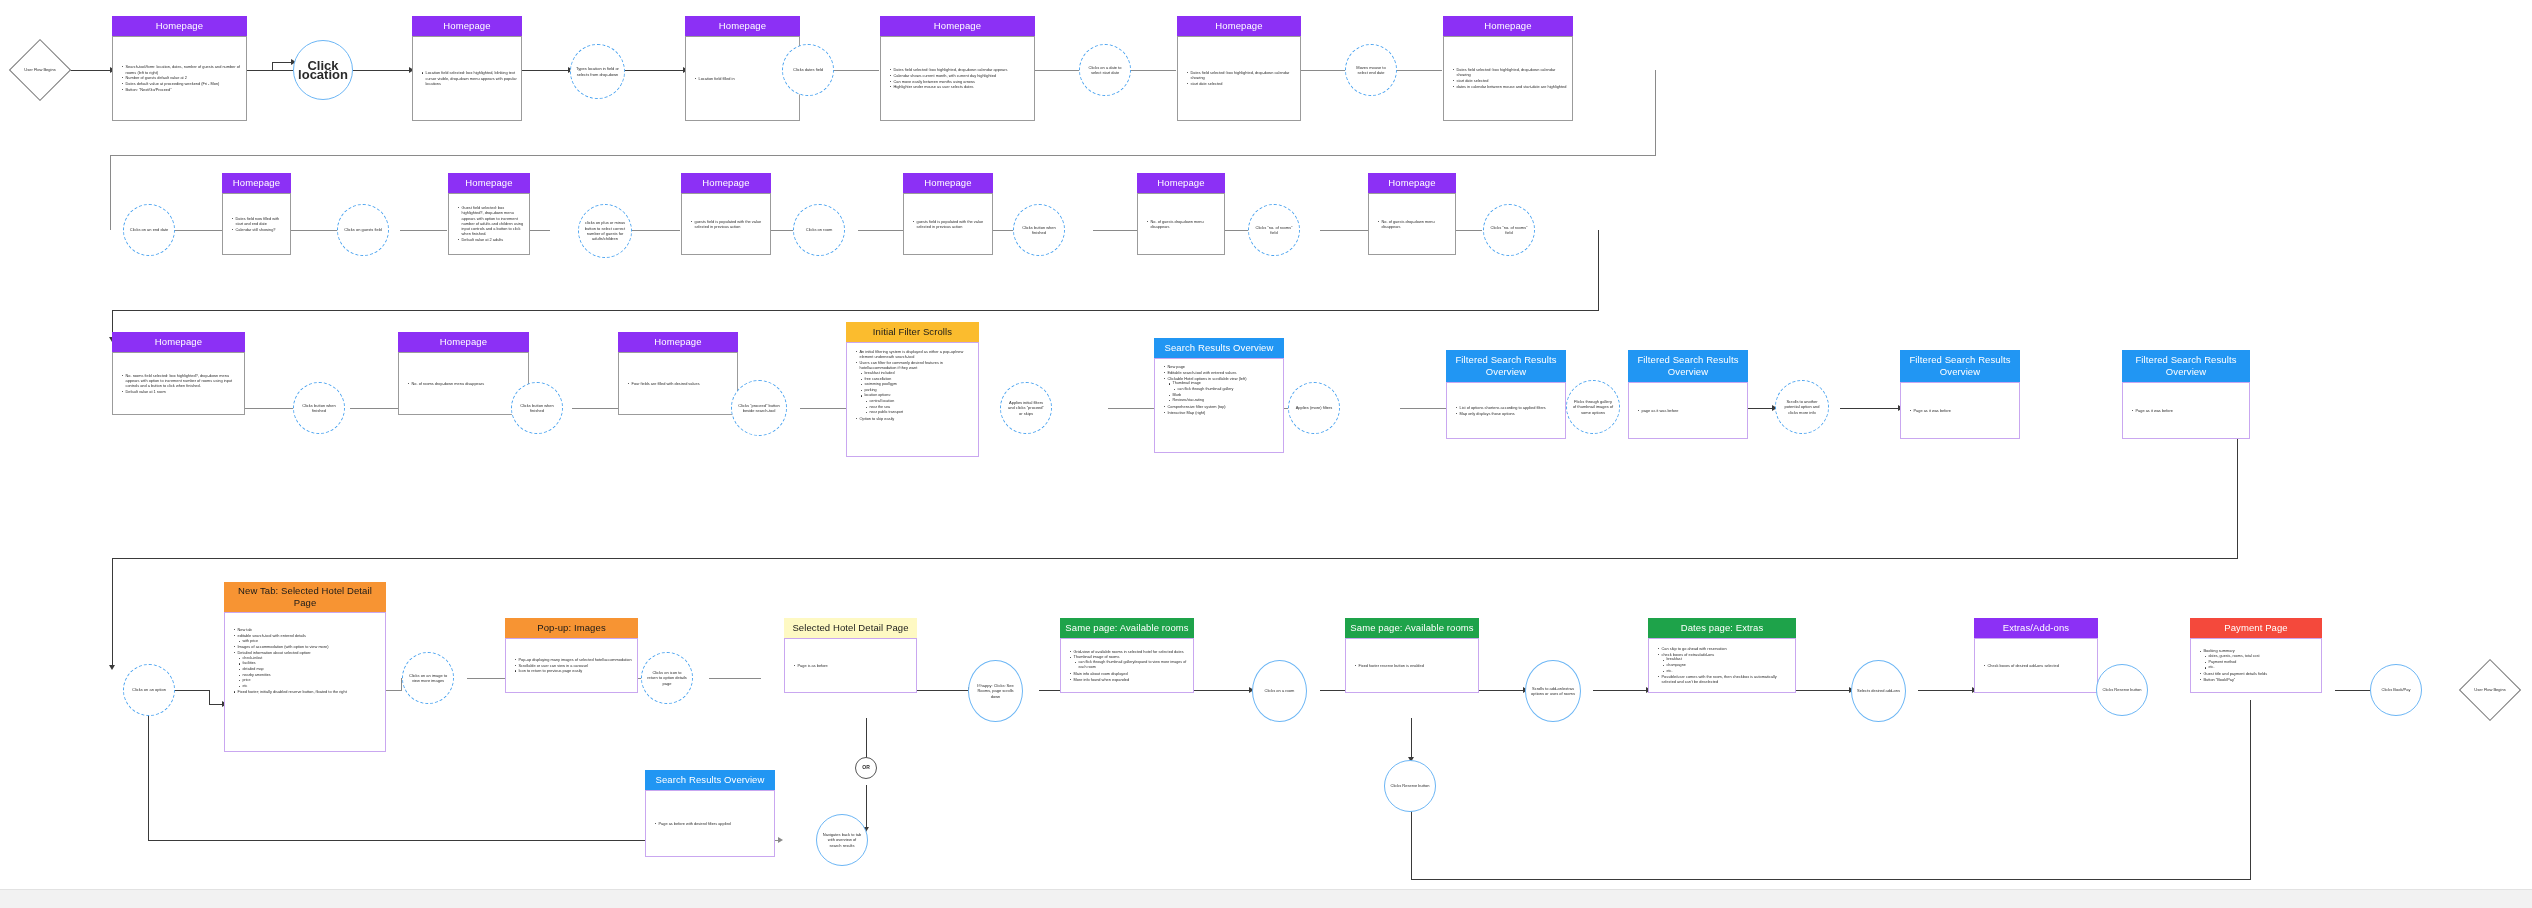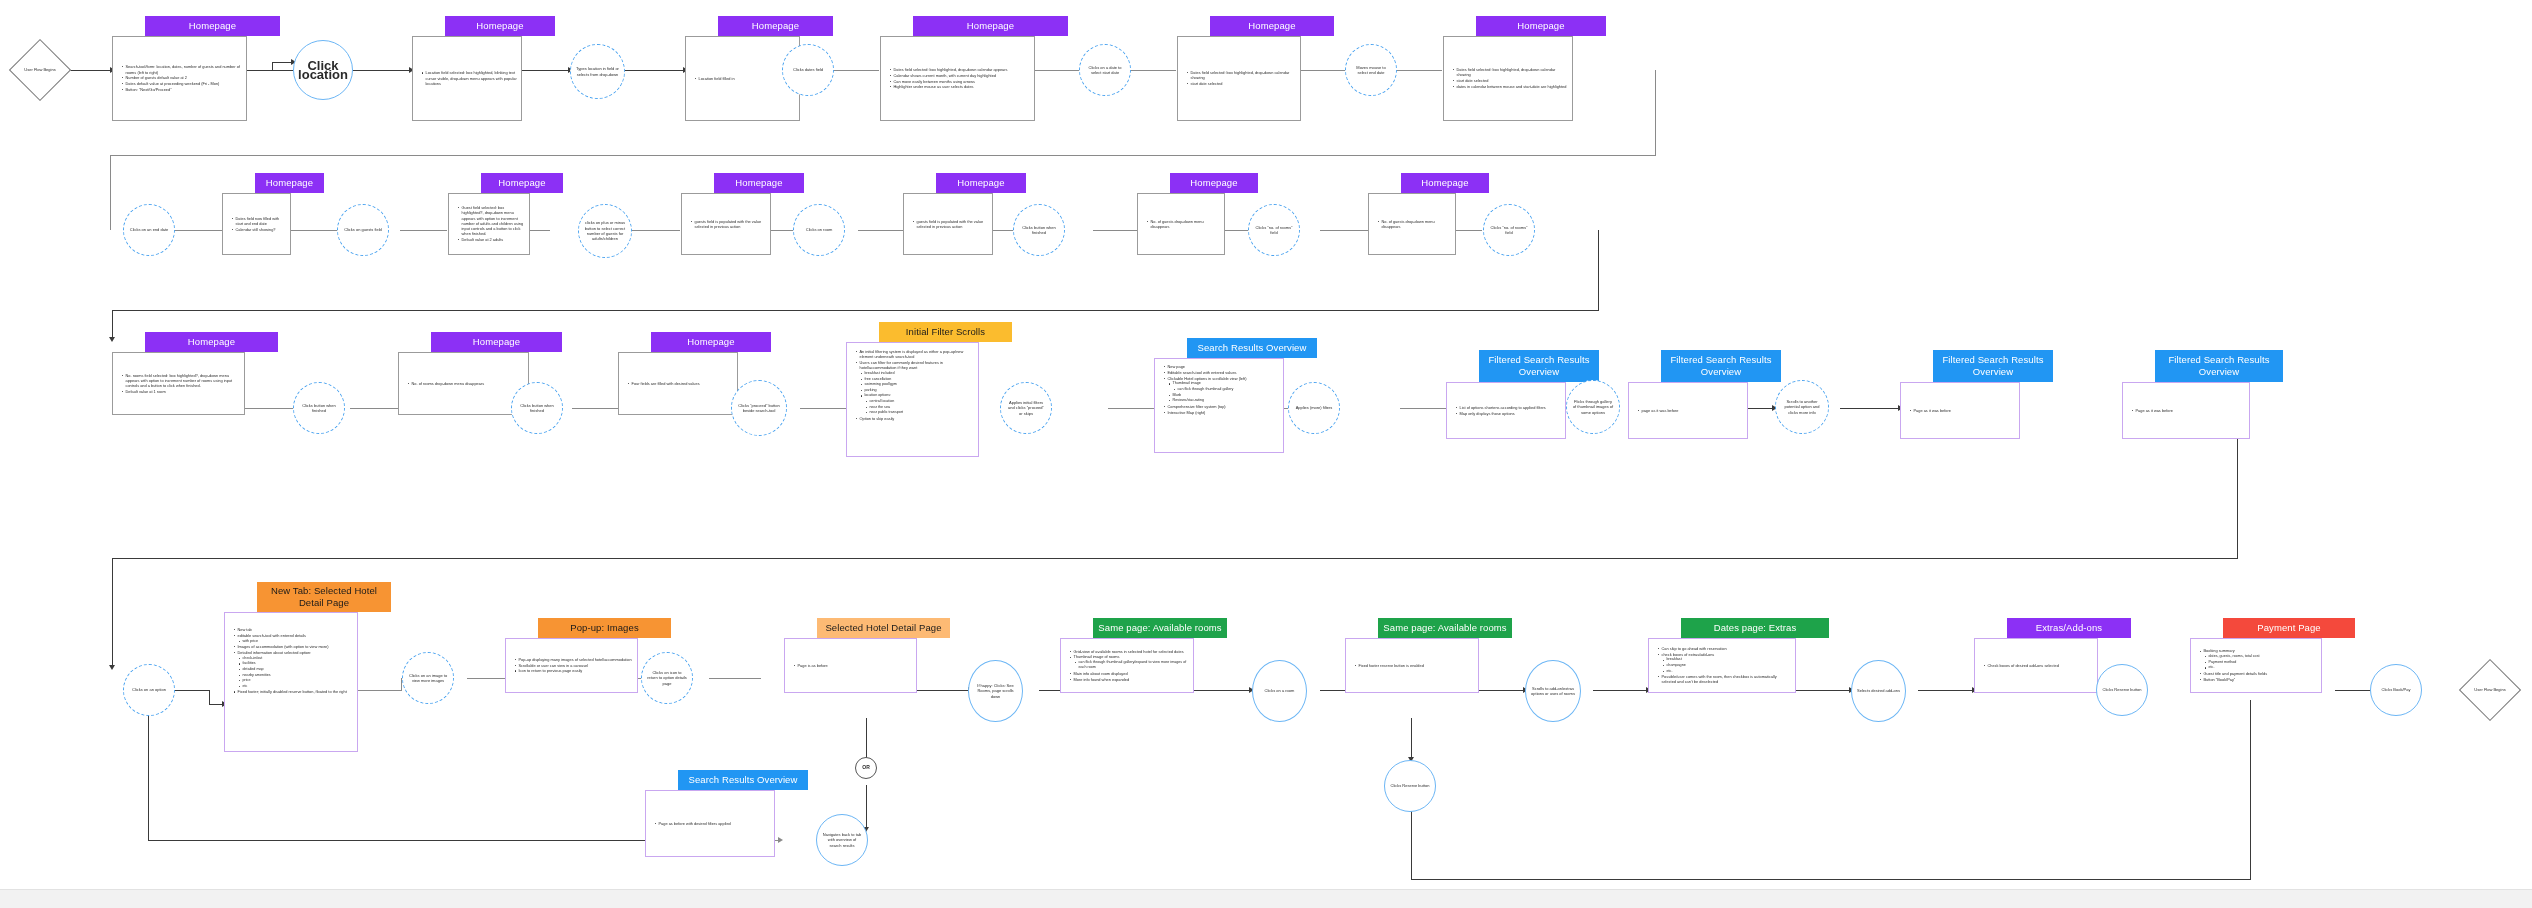--- a/index.html
+++ b/index.html
@@ -2,21 +2,21 @@
 <html><head>
 <meta charset="utf-8">
 <style>
   html,body{margin:0;padding:0;background:#ffffff;}
   body{font-family:"Liberation Sans",sans-serif;}
   #canvas{position:relative;width:2532px;height:908px;background:#fff;overflow:hidden;}
 
   
   .node{position:absolute;box-sizing:border-box;}
   .hdr{box-sizing:border-box;width:100%;color:#fff;text-align:center;
-       font-size:9.5px;line-height:12px;padding:4px 3px;letter-spacing:.1px;margin-left:33px;}
+       font-size:9.5px;line-height:12px;padding:4px 3px;letter-spacing:.1px;}
   .hdr.two{padding:3px 3px;}
   .body{box-sizing:border-box;width:100%;background:#fff;border:1px solid #9b9b9b;
         display:flex;align-items:center;}
   .body.lav{border:1px solid #c9a7f0;}
   ul.b{margin:0;padding:2px 4px 2px 9px;list-style:none;}
   ul.b li{position:relative;font-size:3.9px;line-height:5.2px;color:#2b2b2b;
           padding-left:3.5px;margin:0 0 .6px 0;}
   ul.b li:before{content:"";position:absolute;left:0;top:2.1px;width:1.1px;height:1.1px;
           background:#2b2b2b;border-radius:50%;}
   ul.b ul{margin:0;padding:0 0 0 5px;list-style:none;}
@@ -473,21 +473,21 @@
       <ul class="b">
         <li>Page as it was before</li>
       </ul>
     </div>
   </div>
 
   <div class="circ dash" style="left:123px;top:664px;width:52px;height:52px;">
     <span>Clicks on an option</span>
   </div>
 
-  <div class="node" style="left:224px;top:582px;width:134px;">
+  <div class="node" style="left:224px;top:582px;width:162px;">
     <div class="hdr two" style="background:#f79433;color:#1a1a1a;">New Tab: Selected Hotel Detail Page</div>
     <div class="body lav" style="height:140px;align-items:flex-start;">
       <ul class="b" style="padding-top:14px;">
         <li>New tab</li>
         <li>editable search-tool with entered details</li>
         <ul>
           <li>with price</li>
         </ul>
         <li>Images of accommodation (with option to view more)</li>
         <li>Detailed information about selected option:</li>
@@ -517,21 +517,21 @@
         <li>Icon to return to previous page easily</li>
       </ul>
     </div>
   </div>
 
   <div class="circ dash" style="left:641px;top:652px;width:52px;height:52px;">
     <span>Clicks on icon to return to option details page</span>
   </div>
 
   <div class="node" style="left:784px;top:618px;width:133px;">
-    <div class="hdr" style="background:#fdba74;color:#1a1a1a;">Selected Hotel Detail Page</div>
+    <div class="hdr" style="background:#fef9c3;color:#1a1a1a;">Selected Hotel Detail Page</div>
     <div class="body lav" style="height:55px;">
       <ul class="b">
         <li>Page is as before</li>
       </ul>
     </div>
   </div>
 
   <div class="circ solid" style="left:968px;top:660px;width:55px;height:62px;border-radius:50%;">
     <span>If happy: Clicks: See Rooms, page scrolls down</span>
   </div>

